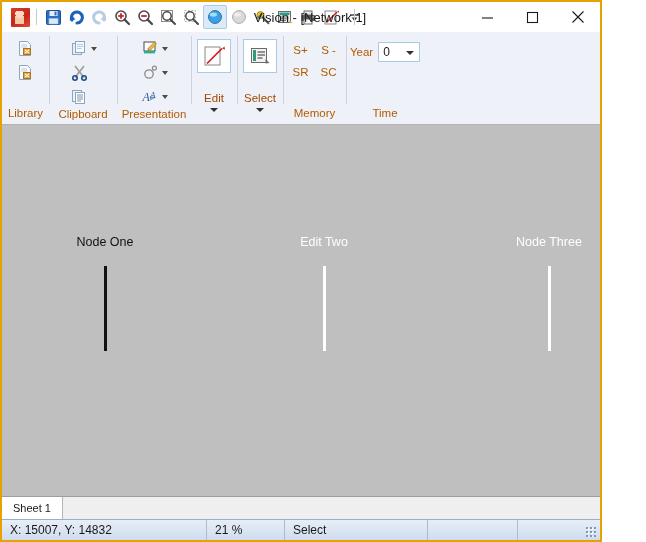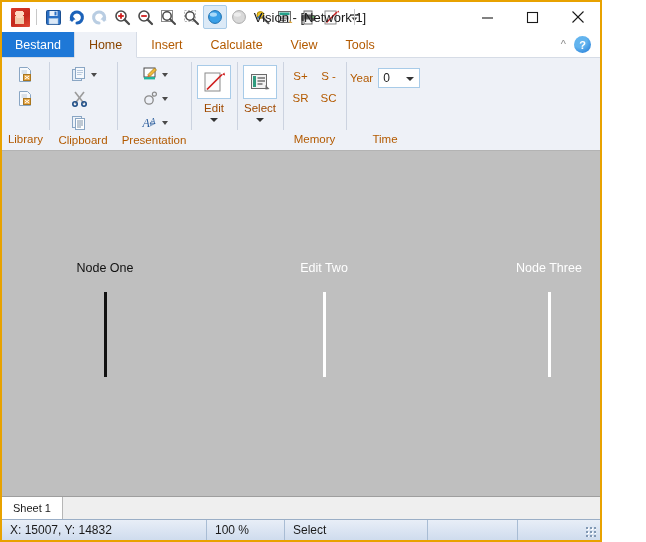--- a/index.html
+++ b/index.html
@@ -247,21 +247,21 @@
     border: 1px solid #a8cbe8;
     background: #ffffff;
     display: flex;
     align-items: center;
     justify-content: center;
     box-sizing: border-box;
   }
   .big-label {
     font-size: 11.5px;
     color: #a04a00;
-    margin-top: 3px;
+    margin-top: 19px;
     line-height: 12px;
   }
   .big-caret {
     width: 0; height: 0;
     border-left: 4px solid transparent;
     border-right: 4px solid transparent;
     border-top: 4.5px solid #333;
     margin-top: 4px;
   }
 
@@ -542,32 +542,20 @@
       </div>
       <div class="win-ctrl">
         <svg width="14" height="14" viewBox="0 0 14 14">
           <line x1="1.5" y1="1.5" x2="12.5" y2="12.5" stroke="#1a1a1a" stroke-width="1.1"></line>
           <line x1="12.5" y1="1.5" x2="1.5" y2="12.5" stroke="#1a1a1a" stroke-width="1.1"></line>
         </svg>
       </div>
     </div>
   </div>
 
-  <div class="ribbon-tabs">
-    <div class="rtab file">Bestand</div>
-    <div class="rtab active">Home</div>
-    <div class="rtab">Insert</div>
-    <div class="rtab">Calculate</div>
-    <div class="rtab">View</div>
-    <div class="rtab">Tools</div>
-    <div class="ribbon-right">
-      <span class="chev-collapse">^</span>
-      <span class="help-btn">?</span>
-    </div>
-  </div>
 
   <div class="ribbon">
 
     <div class="rgroup" style="width:47px">
       <div class="rgroup-body">
         <div class="small-col">
           <div class="small-item">
             <span class="glyph">
               <svg width="19" height="19" viewBox="0 0 19 19">
                 <path d="M3.5 2.5 h8 l3 3 v11 h-11 z" fill="#f7f9fc" stroke="#8aa6c4"></path>
@@ -757,21 +745,21 @@
     </div>
 
   </div>
 
   <div class="sheetbar">
     <div class="sheet-tab">Sheet 1</div>
   </div>
 
   <div class="statusbar">
     <div class="sb-cell sb-coords">X: 15007, Y: 14832</div>
-    <div class="sb-cell sb-zoom">100 %</div>
+    <div class="sb-cell sb-zoom">21 %</div>
     <div class="sb-cell sb-state">Select</div>
     <div class="sb-cell sb-blank1"></div>
     <div class="sb-grip">
       <span class="grip-dots"></span>
     </div>
   </div>
 
 </div>
 
 </body></html>

